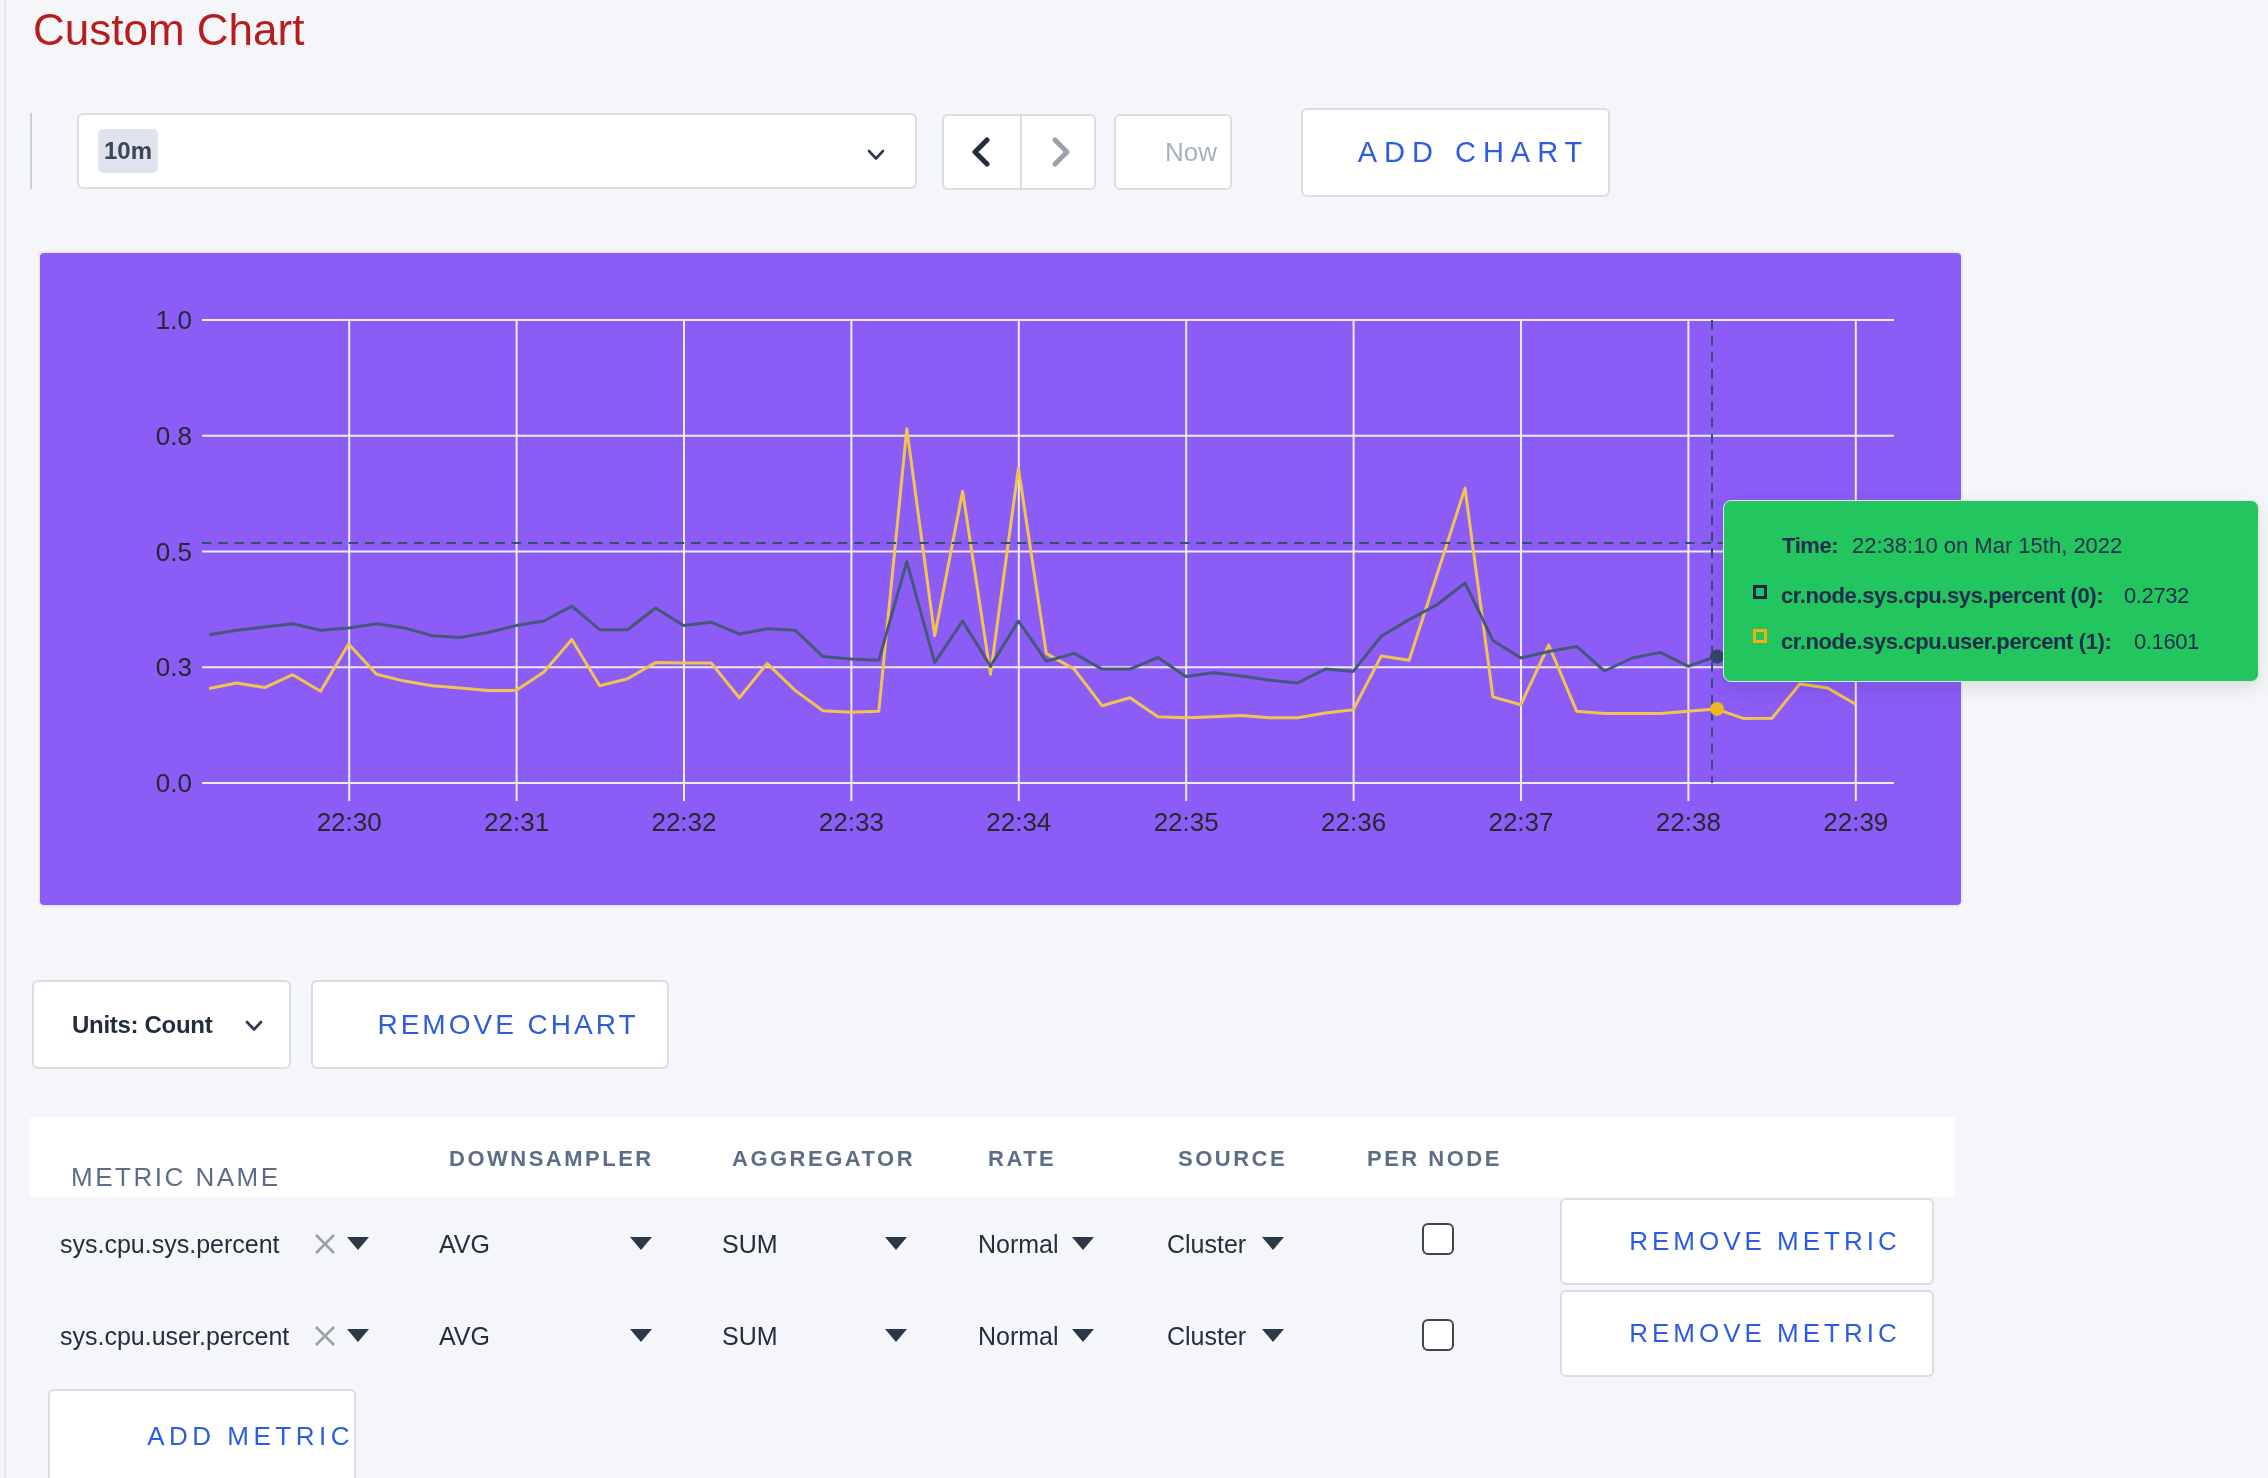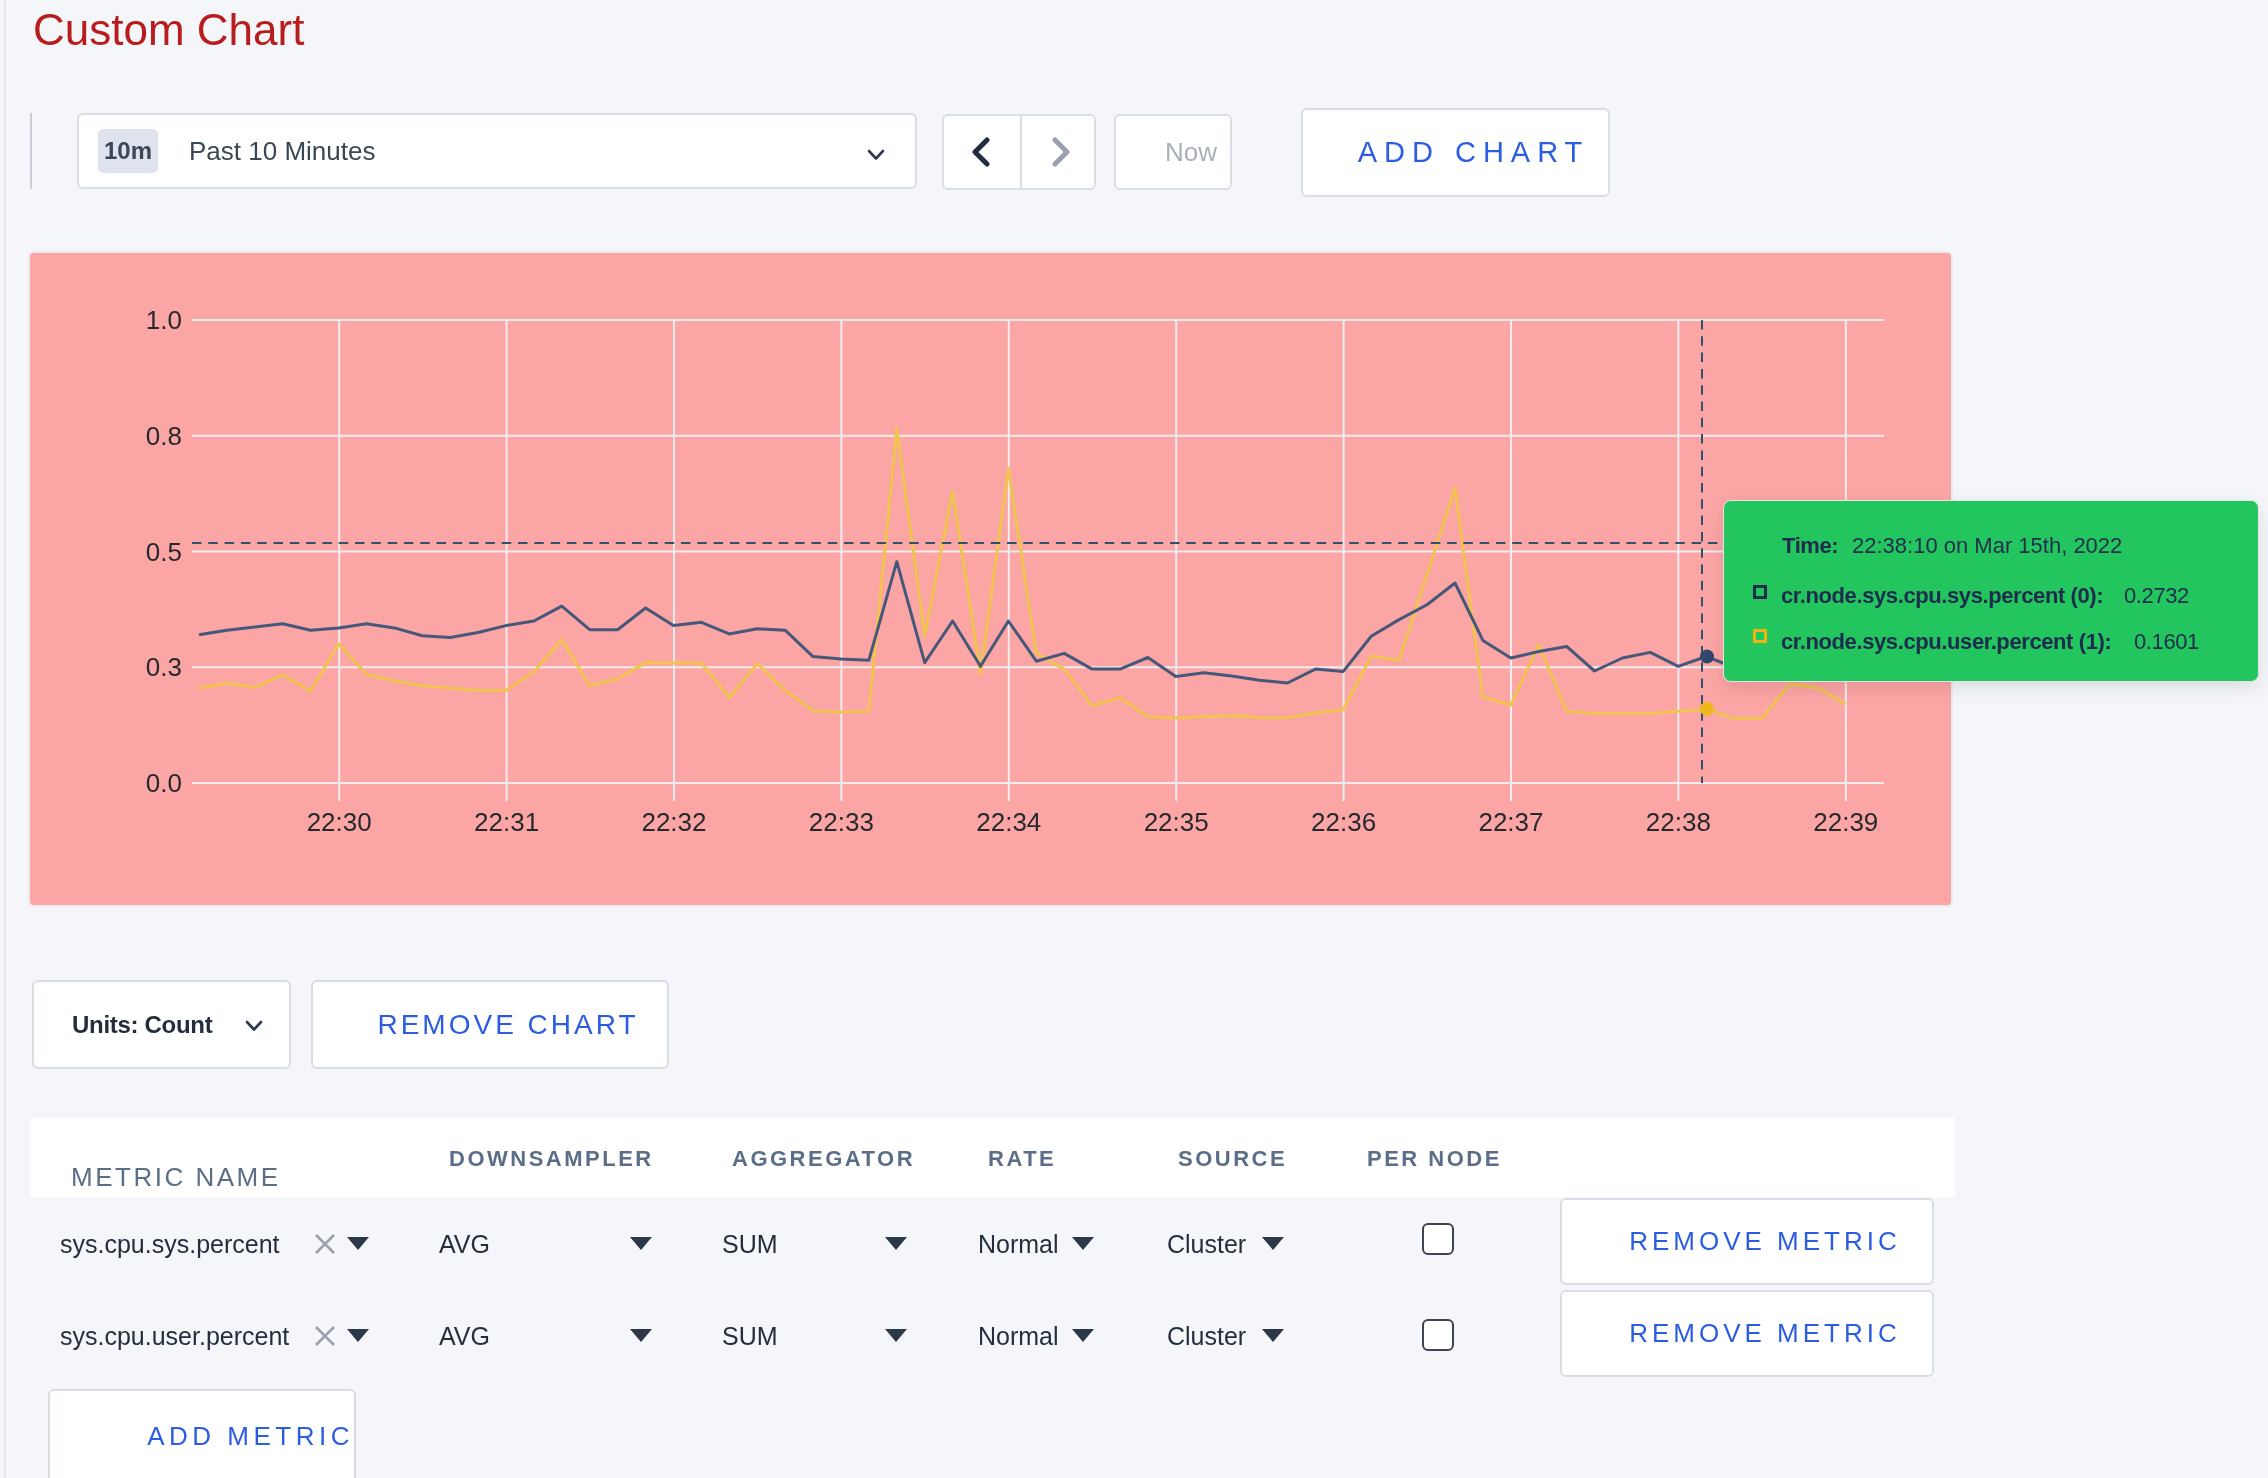--- a/index.html
+++ b/index.html
@@ -8,38 +8,37 @@
 .tri{display:inline-block;width:0;height:0;border-left:11px solid transparent;border-right:11px solid transparent;border-top:13px solid #2c3748;}
 .tt{font-size:22px;color:#1d2c4c;letter-spacing:-0.4px;}
 </style></head>
 <body>
 <div class="abs" style="left:4px;top:0;width:2px;height:1478px;background:#e4e6ec;"></div>
 <div class="abs" style="left:33px;top:5px;font-size:44px;color:#b91c1c;">Custom Chart</div>
 
 <div class="abs" style="left:30px;top:113px;width:2px;height:76px;background:#c9ced8;"></div>
 <div class="abs btn" style="left:77px;top:113px;width:840px;height:76px;">
   <div class="abs" style="left:19px;top:14px;width:60px;height:44px;background:#dfe3ed;border-radius:5px;text-align:center;line-height:44px;font-size:24px;font-weight:bold;color:#3c4656;">10m</div>
-  <div class="abs" style="left:110px;top:0;height:72px;line-height:72px;font-size:26px;color:#3b4754;">Past 10 Minutes</div>
   <svg class="abs" style="right:30px;top:34px;" width="18" height="12" viewBox="0 0 18 12">
       <polyline points="2,2 9,9.5 16,2" fill="none" stroke="#2e3a50" stroke-width="2.6" stroke-linecap="round" stroke-linejoin="round"></polyline>
     </svg>
 </div>
 <div class="abs btn" style="left:942px;top:114px;width:154px;height:76px;">
   <div class="abs" style="left:76px;top:0;width:2px;height:72px;background:#d9dde4;"></div>
   <svg class="abs" style="left:26px;top:21px;" width="22" height="30" viewBox="0 0 22 30">
       <polyline points="17,3 5,15 17,27" fill="none" stroke="#222c3d" stroke-width="5" stroke-linecap="round" stroke-linejoin="round"></polyline>
     </svg>
   <svg class="abs" style="left:106px;top:21px;" width="22" height="30" viewBox="0 0 22 30">
       <polyline points="5,3 17,15 5,27" fill="none" stroke="#9aa2ae" stroke-width="5" stroke-linecap="round" stroke-linejoin="round"></polyline>
     </svg>
 </div>
 <div class="abs btn" style="left:1114px;top:114px;width:118px;height:76px;text-align:center;line-height:72px;font-size:26px;color:#a9b0bb;font-weight:500;">Now</div>
 <div class="abs btn" style="left:1301px;top:108px;width:309px;height:89px;text-align:center;line-height:85px;font-size:29px;letter-spacing:7px;"><span class="blue">ADD CHART</span></div>
 
-<div class="abs" style="left:28px;top:251px;width:1925px;height:656px;background:#fca5a5;border:2px solid #e9ebf0;border-radius:6px;">
+<div class="abs" style="left:38px;top:251px;width:1925px;height:656px;background:#8b5cf6;border:2px solid #e9ebf0;border-radius:6px;">
 <svg width="1925" height="656" viewBox="0 0 1925 656" style="position:absolute;left:0;top:0;">
 <line x1="162" y1="67" x2="1854" y2="67" stroke="#ececef" stroke-width="2"></line>
 <text x="152" y="67" text-anchor="end" dominant-baseline="central" font-size="26" fill="#25292e">1.0</text>
 <line x1="162" y1="182.75" x2="1854" y2="182.75" stroke="#ececef" stroke-width="2"></line>
 <text x="152" y="182.75" text-anchor="end" dominant-baseline="central" font-size="26" fill="#25292e">0.8</text>
 <line x1="162" y1="298.5" x2="1854" y2="298.5" stroke="#ececef" stroke-width="2"></line>
 <text x="152" y="298.5" text-anchor="end" dominant-baseline="central" font-size="26" fill="#25292e">0.5</text>
 <line x1="162" y1="414.25" x2="1854" y2="414.25" stroke="#ececef" stroke-width="2"></line>
 <text x="152" y="414.25" text-anchor="end" dominant-baseline="central" font-size="26" fill="#25292e">0.3</text>
 <line x1="162" y1="530" x2="1854" y2="530" stroke="#ececef" stroke-width="2"></line>

